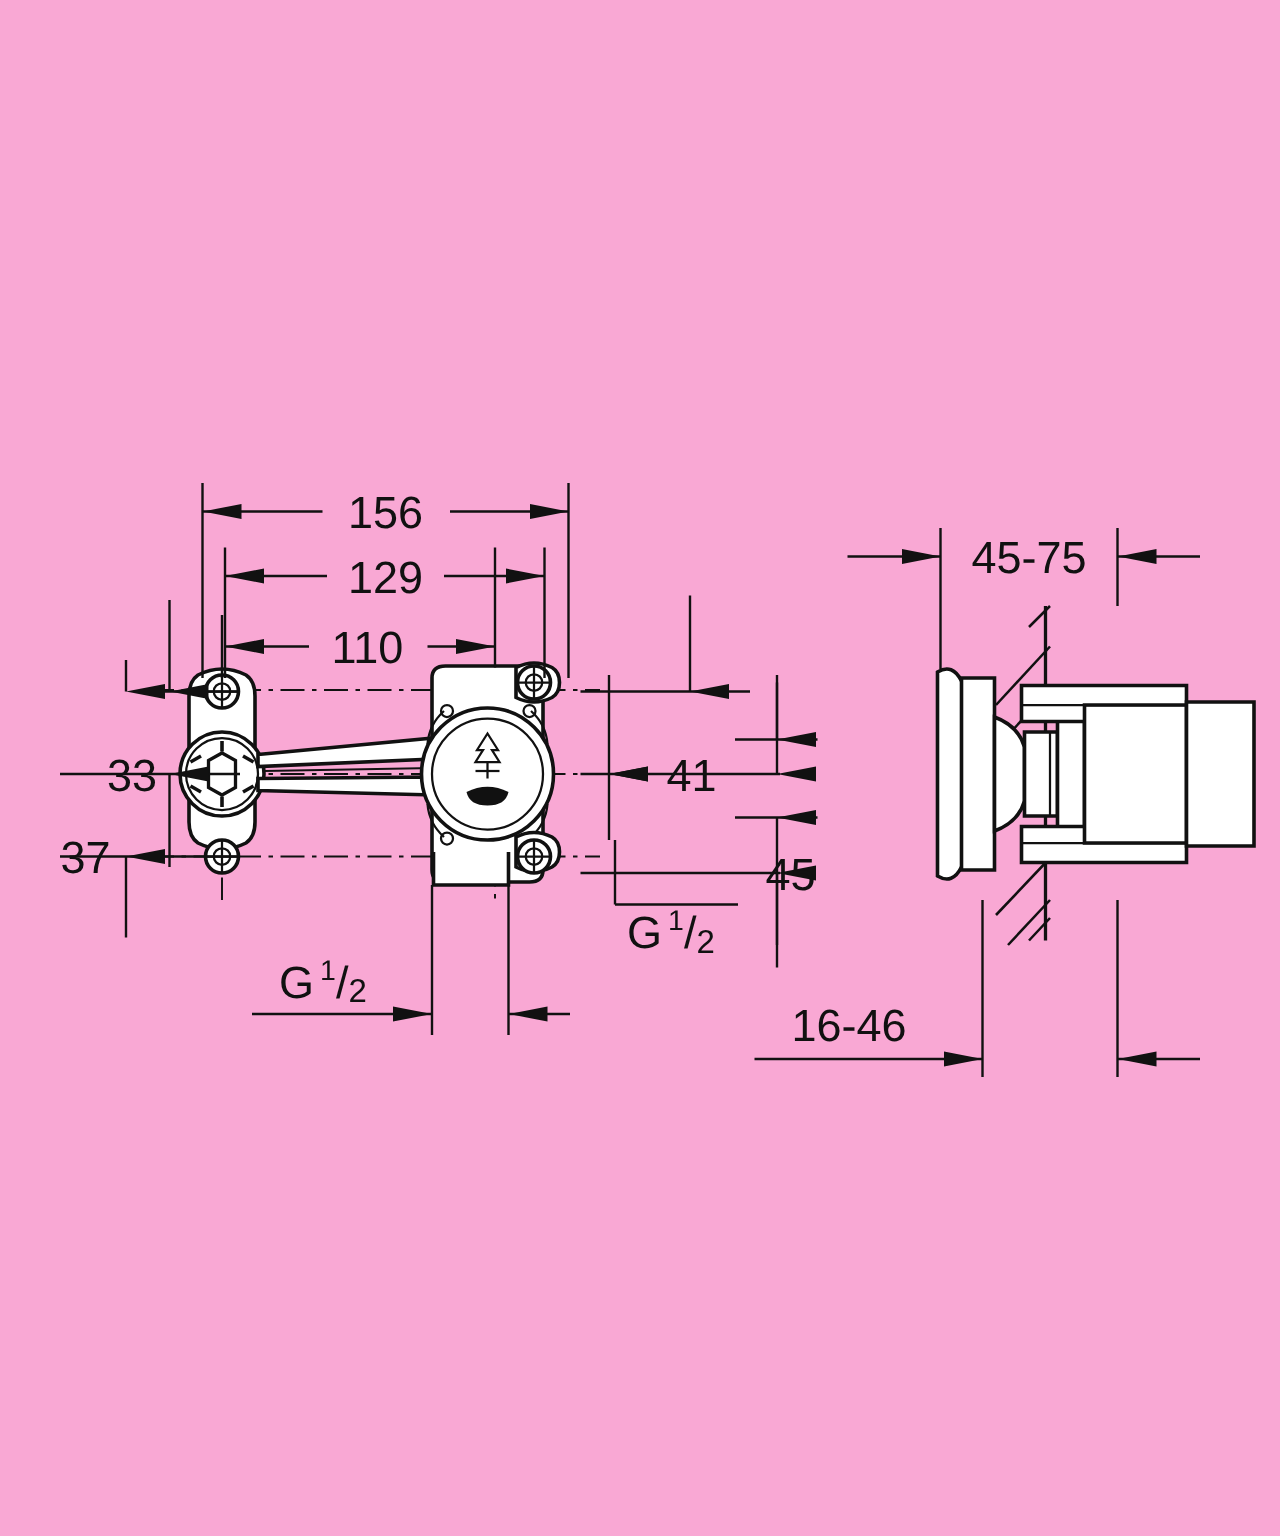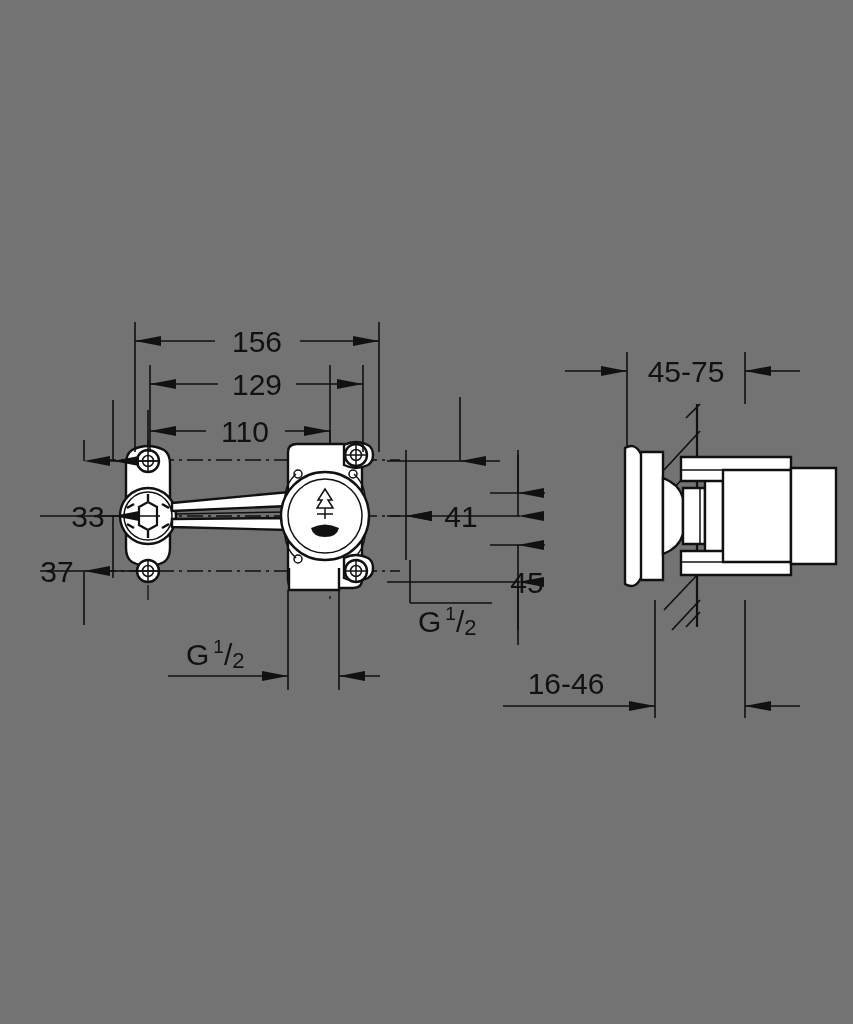--- a/index.html
+++ b/index.html
@@ -1,18 +1,18 @@
 <!DOCTYPE html>
 <html><head>
 <meta charset="utf-8">
 <style>
   html,body{margin:0;padding:0;background:#ffffff;}
   body{width:853px;height:1024px;overflow:hidden;
        font-family:"Liberation Sans",sans-serif;color:#1a1a1a;}
-  #sheet{position:relative;width:853px;height:1024px;background:#737373;}
+  #sheet{position:relative;width:853px;height:1024px;background:#f9a8d4;}
   svg{display:block;}
   .dimtext{font-family:"Liberation Sans",sans-serif;font-size:30px;fill:#111111;
            text-anchor:middle;dominant-baseline:alphabetic;}
   .gtext{font-family:"Liberation Sans",sans-serif;font-size:30px;fill:#111111;}
   .frac-num{font-size:19px;}
   .frac-den{font-size:22px;}
   .ln{stroke:#111111;fill:none;stroke-linecap:butt;}
   .dim{stroke-width:1.6;}
   .ext{stroke-width:1.6;}
   .part{stroke-width:2.4;fill:#ffffff;}

